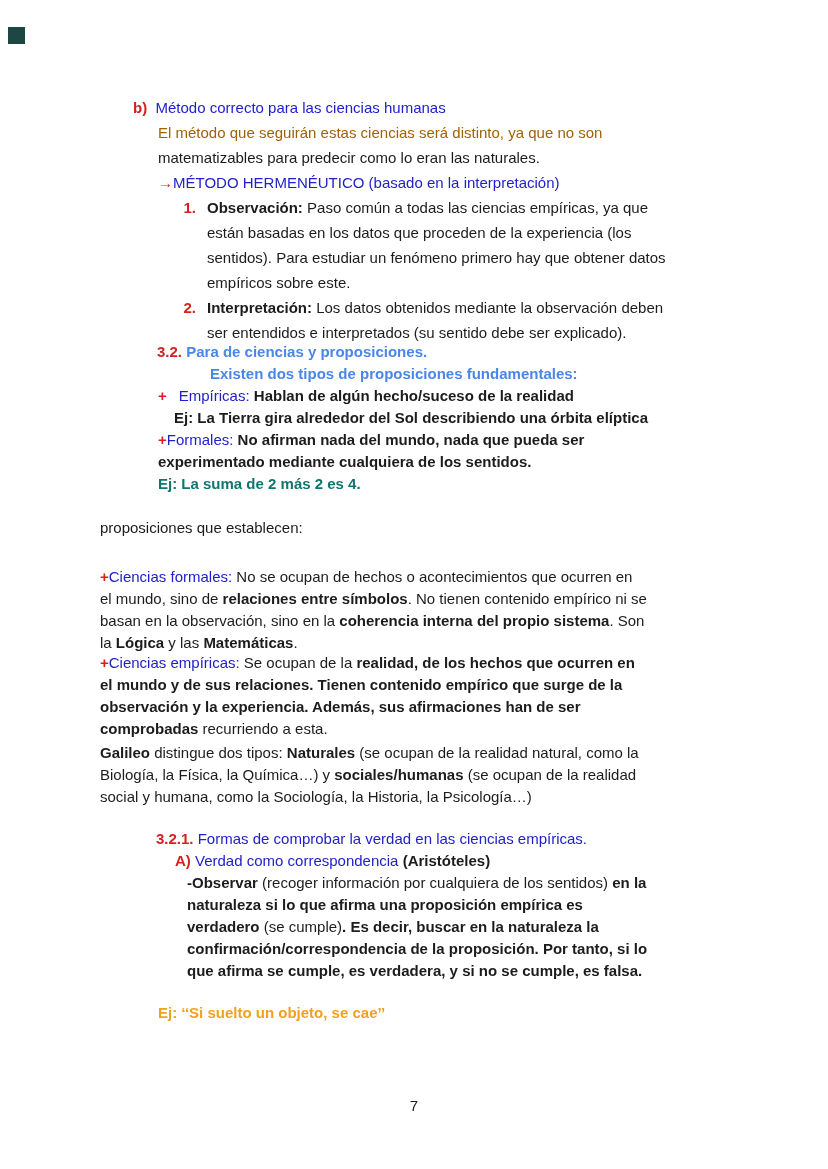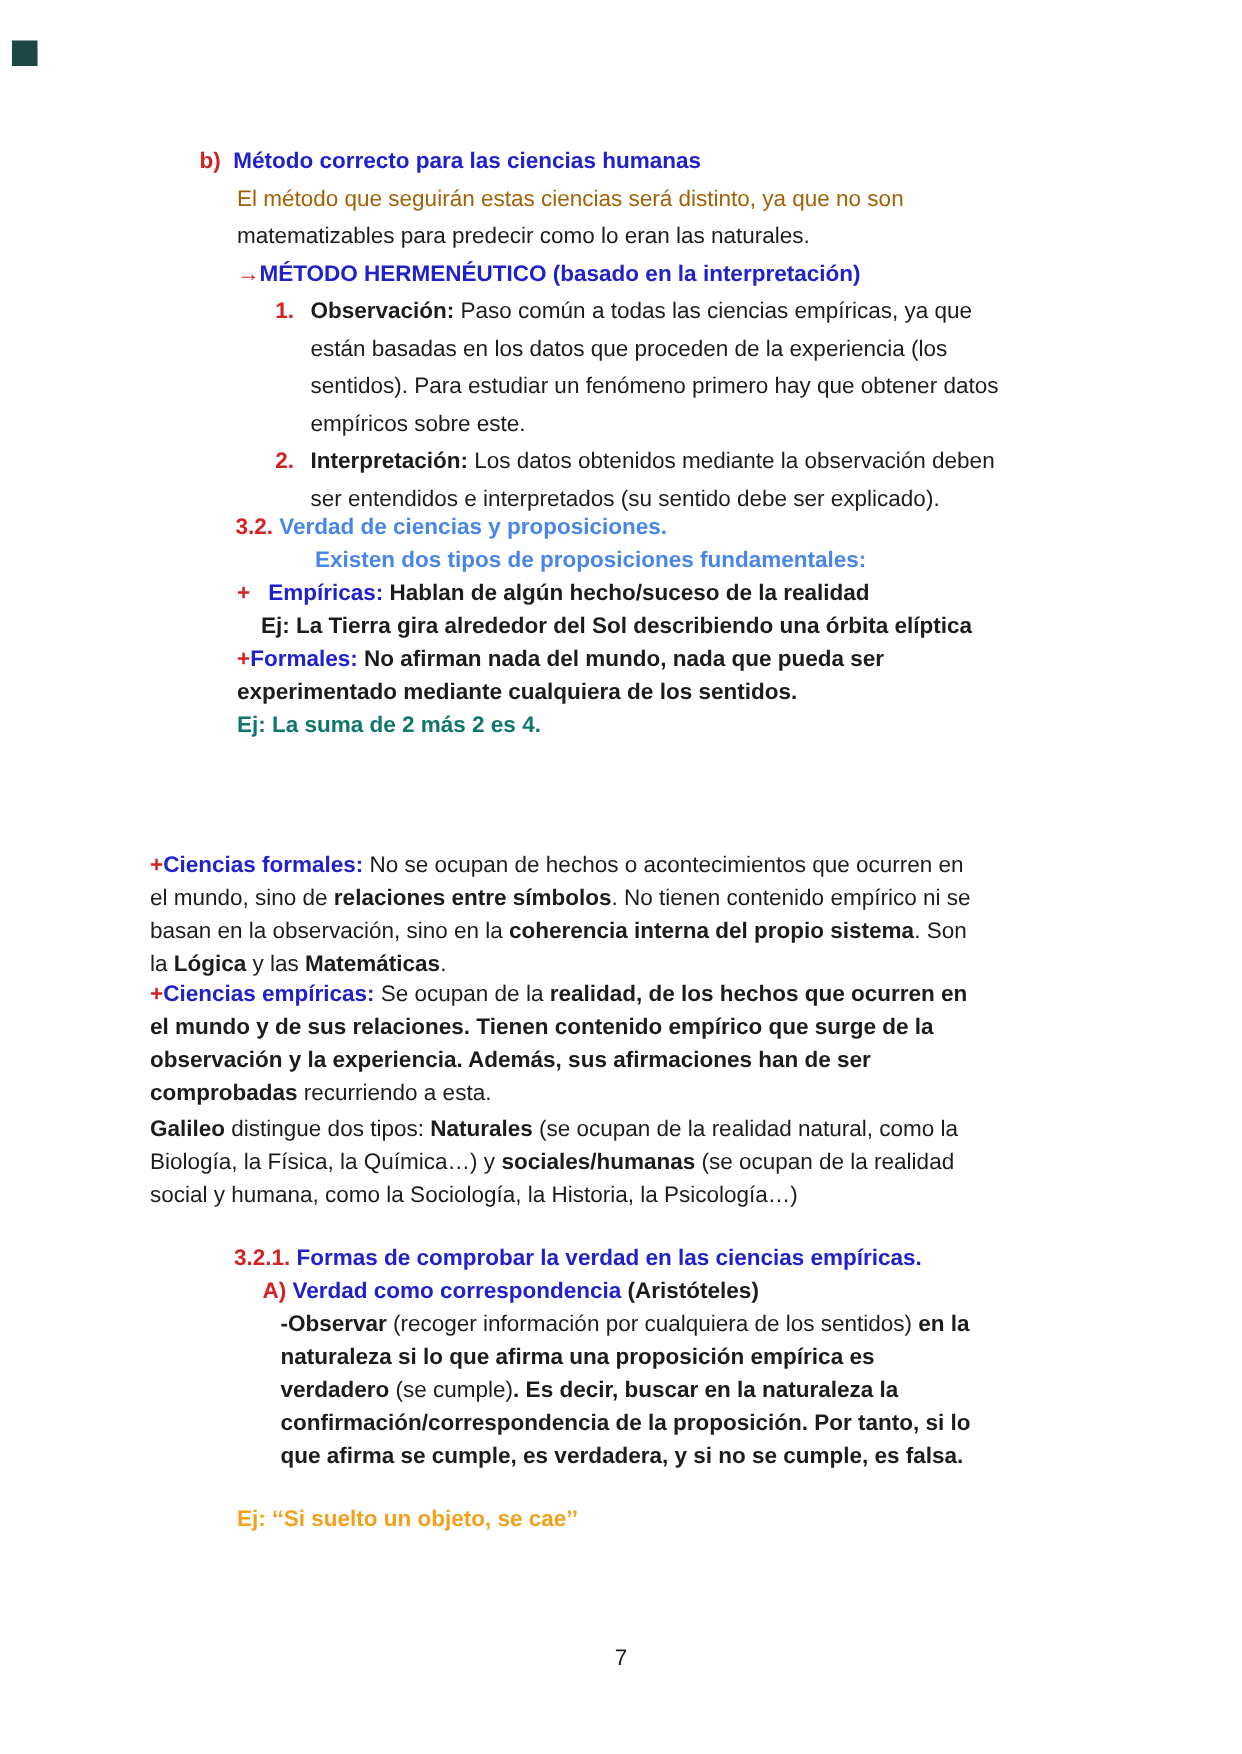--- a/index.html
+++ b/index.html
@@ -14,47 +14,47 @@
   }
   .corner-mark{
     position:absolute;left:8px;top:27px;width:17px;height:17px;
   }
   .block{position:absolute;white-space:pre-wrap;}
   .ln{position:relative;white-space:pre-wrap;}
   
   .seg-r  {font-weight:400;color:#1c1c1c;}
   .seg-b  {font-weight:700;color:#1c1c1c;}
   .seg-rb {font-weight:700;}
-  .seg-bb {font-weight:700;margin-top:12px;}
+  .seg-bb {font-weight:400;margin-top:12px;}
   .seg-cb {font-weight:700;}
   .seg-ob {font-weight:700;}
   .seg-mk {font-weight:700;position:absolute;right:100%;margin-right:11px;}
   .page-number{
     position:absolute;left:0;top:1097px;width:828px;
     text-align:center;font-size:15px;color:#1c1c1c;
   }
 </style>
 </head>
 <body>
 
 <div id="page">
   <div class="corner-mark" style="background: rgb(29, 71, 66);"></div>
   <div id="content">
       <div class="block" style="top: 95px; left: 133px; line-height: 25px;"><div class="ln"><span class="seg-rb" style="color: rgb(212, 34, 34);">b)</span><span class="seg-bb" style="color: rgb(33, 33, 204);">  Método correcto para las ciencias humanas</span></div></div>
       <div class="block" style="top: 120px; left: 158px; line-height: 25px;"><div class="ln"><span class="seg-r" style="color: #a16207;">El método que seguirán estas ciencias será distinto, ya que no son</span></div><div class="ln"><span class="seg-r" style="color: rgb(28, 28, 28);">matematizables para predecir como lo eran las naturales.</span></div></div>
       <div class="block" style="top: 170px; left: 158px; line-height: 25px;"><div class="ln"><span class="seg-rb" style="color: rgb(212, 34, 34);">→</span><span class="seg-bb" style="color: rgb(33, 33, 204);">MÉTODO HERMENÉUTICO (basado en la interpretación)</span></div></div>
       <div class="block" style="top: 195px; left: 207px; line-height: 25px;"><div class="ln"><span class="seg-mk" style="color: rgb(212, 34, 34);">1.</span><span class="seg-b" style="color: rgb(28, 28, 28);">Observación:</span><span class="seg-r" style="color: rgb(28, 28, 28);"> Paso común a todas las ciencias empíricas, ya que</span></div><div class="ln"><span class="seg-r" style="color: rgb(28, 28, 28);">están basadas en los datos que proceden de la experiencia (los</span></div><div class="ln"><span class="seg-r" style="color: rgb(28, 28, 28);">sentidos). Para estudiar un fenómeno primero hay que obtener datos</span></div><div class="ln"><span class="seg-r" style="color: rgb(28, 28, 28);">empíricos sobre este.</span></div></div>
       <div class="block" style="top: 295px; left: 207px; line-height: 25px;"><div class="ln"><span class="seg-mk" style="color: rgb(212, 34, 34);">2.</span><span class="seg-b" style="color: rgb(28, 28, 28);">Interpretación:</span><span class="seg-r" style="color: rgb(28, 28, 28);"> Los datos obtenidos mediante la observación deben</span></div><div class="ln"><span class="seg-r" style="color: rgb(28, 28, 28);">ser entendidos e interpretados (su sentido debe ser explicado).</span></div></div>
-      <div class="block" style="top: 341px; left: 157px; line-height: 22px;"><div class="ln"><span class="seg-rb" style="color: rgb(212, 34, 34);">3.2.</span><span class="seg-cb" style="color: rgb(74, 134, 232);"> Verdad de ciencias y proposiciones.</span></div></div>
+      <div class="block" style="top: 341px; left: 157px; line-height: 22px;"><div class="ln"><span class="seg-rb" style="color: rgb(212, 34, 34);">3.2.</span><span class="seg-cb" style="color: rgb(74, 134, 232);"> Para de ciencias y proposiciones.</span></div></div>
       <div class="block" style="top: 363px; left: 210px; line-height: 22px;"><div class="ln"><span class="seg-cb" style="color: rgb(74, 134, 232);">Existen dos tipos de proposiciones fundamentales:</span></div></div>
       <div class="block" style="top: 385px; left: 158px; line-height: 22px;"><div class="ln"><span class="seg-rb" style="color: rgb(212, 34, 34);">+</span><span class="seg-bb" style="color: rgb(33, 33, 204); padding-left: 12px;">Empíricas:</span><span class="seg-b" style="color: rgb(28, 28, 28);"> Hablan de algún hecho/suceso de la realidad</span></div></div>
       <div class="block" style="top: 407px; left: 174px; line-height: 22px;"><div class="ln"><span class="seg-b" style="color: rgb(28, 28, 28);">Ej: La Tierra gira alrededor del Sol describiendo una órbita elíptica</span></div></div>
       <div class="block" style="top: 429px; left: 158px; line-height: 22px;"><div class="ln"><span class="seg-rb" style="color: rgb(212, 34, 34);">+</span><span class="seg-bb" style="color: rgb(33, 33, 204);">Formales:</span><span class="seg-b" style="color: rgb(28, 28, 28);"> No afirman nada del mundo, nada que pueda ser</span></div><div class="ln"><span class="seg-b" style="color: rgb(28, 28, 28);">experimentado mediante cualquiera de los sentidos.</span></div></div>
       <div class="block" style="top: 473px; left: 158px; line-height: 22px;"><div class="ln"><span class="seg-b" style="color: #0f766e;">Ej: La suma de 2 más 2 es 4.</span></div></div>
-      <div class="block" style="top: 517px; left: 100px; line-height: 22px;"></div>
+      <div class="block" style="top: 517px; left: 100px; line-height: 22px;"><div class="ln"><span class="seg-r" style="color: rgb(28, 28, 28);">proposiciones que establecen:</span></div></div>
       <div class="block" style="top: 566px; left: 100px; line-height: 22px;"><div class="ln"><span class="seg-rb" style="color: rgb(212, 34, 34);">+</span><span class="seg-bb" style="color: rgb(33, 33, 204);">Ciencias formales:</span><span class="seg-r" style="color: rgb(28, 28, 28);"> No se ocupan de hechos o acontecimientos que ocurren en</span></div><div class="ln"><span class="seg-r" style="color: rgb(28, 28, 28);">el mundo, sino de </span><span class="seg-b" style="color: rgb(28, 28, 28);">relaciones entre símbolos</span><span class="seg-r" style="color: rgb(28, 28, 28);">. No tienen contenido empírico ni se</span></div><div class="ln"><span class="seg-r" style="color: rgb(28, 28, 28);">basan en la observación, sino en la </span><span class="seg-b" style="color: rgb(28, 28, 28);">coherencia interna del propio sistema</span><span class="seg-r" style="color: rgb(28, 28, 28);">. Son</span></div><div class="ln"><span class="seg-r" style="color: rgb(28, 28, 28);">la </span><span class="seg-b" style="color: rgb(28, 28, 28);">Lógica</span><span class="seg-r" style="color: rgb(28, 28, 28);"> y las </span><span class="seg-b" style="color: rgb(28, 28, 28);">Matemáticas</span><span class="seg-r" style="color: rgb(28, 28, 28);">.</span></div></div>
       <div class="block" style="top: 652px; left: 100px; line-height: 22px;"><div class="ln"><span class="seg-rb" style="color: rgb(212, 34, 34);">+</span><span class="seg-bb" style="color: rgb(33, 33, 204);">Ciencias empíricas:</span><span class="seg-r" style="color: rgb(28, 28, 28);"> Se ocupan de la </span><span class="seg-b" style="color: rgb(28, 28, 28);">realidad, de los hechos que ocurren en</span></div><div class="ln"><span class="seg-b" style="color: rgb(28, 28, 28);">el mundo y de sus relaciones. Tienen contenido empírico que surge de la</span></div><div class="ln"><span class="seg-b" style="color: rgb(28, 28, 28);">observación y la experiencia. Además, sus afirmaciones han de ser</span></div><div class="ln"><span class="seg-b" style="color: rgb(28, 28, 28);">comprobadas</span><span class="seg-r" style="color: rgb(28, 28, 28);"> recurriendo a esta.</span></div></div>
       <div class="block" style="top: 742px; left: 100px; line-height: 22px;"><div class="ln"><span class="seg-b" style="color: rgb(28, 28, 28);">Galileo</span><span class="seg-r" style="color: rgb(28, 28, 28);"> distingue dos tipos: </span><span class="seg-b" style="color: rgb(28, 28, 28);">Naturales</span><span class="seg-r" style="color: rgb(28, 28, 28);"> (se ocupan de la realidad natural, como la</span></div><div class="ln"><span class="seg-r" style="color: rgb(28, 28, 28);">Biología, la Física, la Química…) y </span><span class="seg-b" style="color: rgb(28, 28, 28);">sociales/humanas</span><span class="seg-r" style="color: rgb(28, 28, 28);"> (se ocupan de la realidad</span></div><div class="ln"><span class="seg-r" style="color: rgb(28, 28, 28);">social y humana, como la Sociología, la Historia, la Psicología…)</span></div></div>
       <div class="block" style="top: 828px; left: 156px; line-height: 22px;"><div class="ln"><span class="seg-rb" style="color: rgb(212, 34, 34);">3.2.1.</span><span class="seg-bb" style="color: rgb(33, 33, 204);"> Formas de comprobar la verdad en las ciencias empíricas.</span></div></div>
       <div class="block" style="top: 850px; left: 175px; line-height: 22px;"><div class="ln"><span class="seg-rb" style="color: rgb(212, 34, 34);">A)</span><span class="seg-bb" style="color: rgb(33, 33, 204);"> Verdad como correspondencia</span><span class="seg-b" style="color: rgb(28, 28, 28);"> (Aristóteles)</span></div></div>
       <div class="block" style="top: 872px; left: 187px; line-height: 22px;"><div class="ln"><span class="seg-b" style="color: rgb(28, 28, 28);">-Observar</span><span class="seg-r" style="color: rgb(28, 28, 28);"> (recoger información por cualquiera de los sentidos) </span><span class="seg-b" style="color: rgb(28, 28, 28);">en la</span></div><div class="ln"><span class="seg-b" style="color: rgb(28, 28, 28);">naturaleza si lo que afirma una proposición empírica es</span></div><div class="ln"><span class="seg-b" style="color: rgb(28, 28, 28);">verdadero</span><span class="seg-r" style="color: rgb(28, 28, 28);"> (se cumple)</span><span class="seg-b" style="color: rgb(28, 28, 28);">. Es decir, buscar en la naturaleza la</span></div><div class="ln"><span class="seg-b" style="color: rgb(28, 28, 28);">confirmación/correspondencia de la proposición. Por tanto, si lo</span></div><div class="ln"><span class="seg-b" style="color: rgb(28, 28, 28);">que afirma se cumple, es verdadera, y si no se cumple, es falsa.</span></div></div>
       <div class="block" style="top: 1002px; left: 158px; line-height: 22px;"><div class="ln"><span class="seg-ob" style="color: rgb(242, 161, 28);">Ej: ‘‘Si suelto un objeto, se cae’’</span></div></div>
     </div>
   <div class="page-number">7</div>
 </div>

